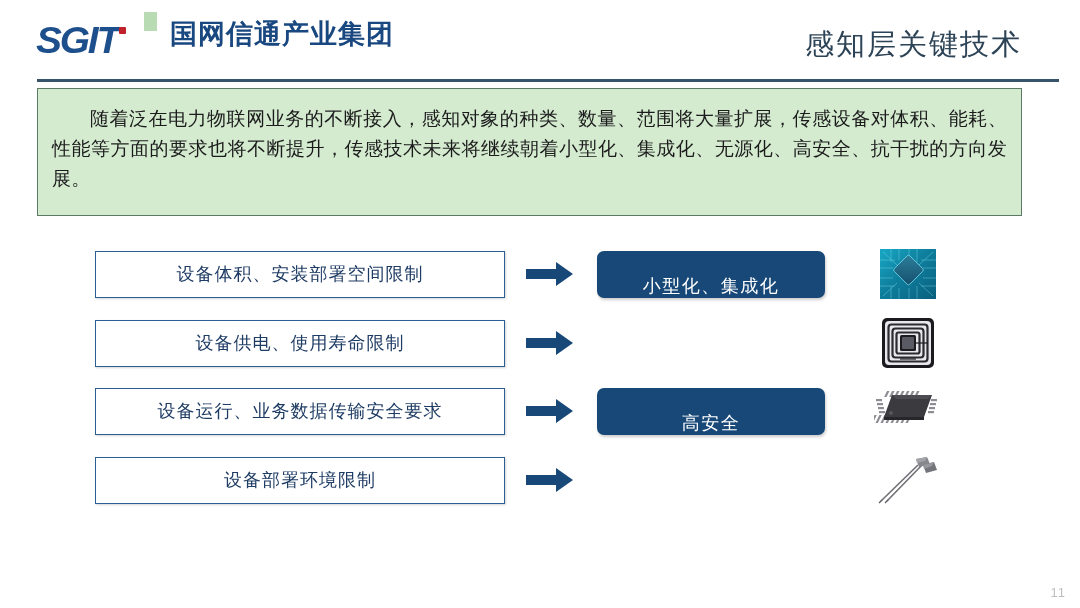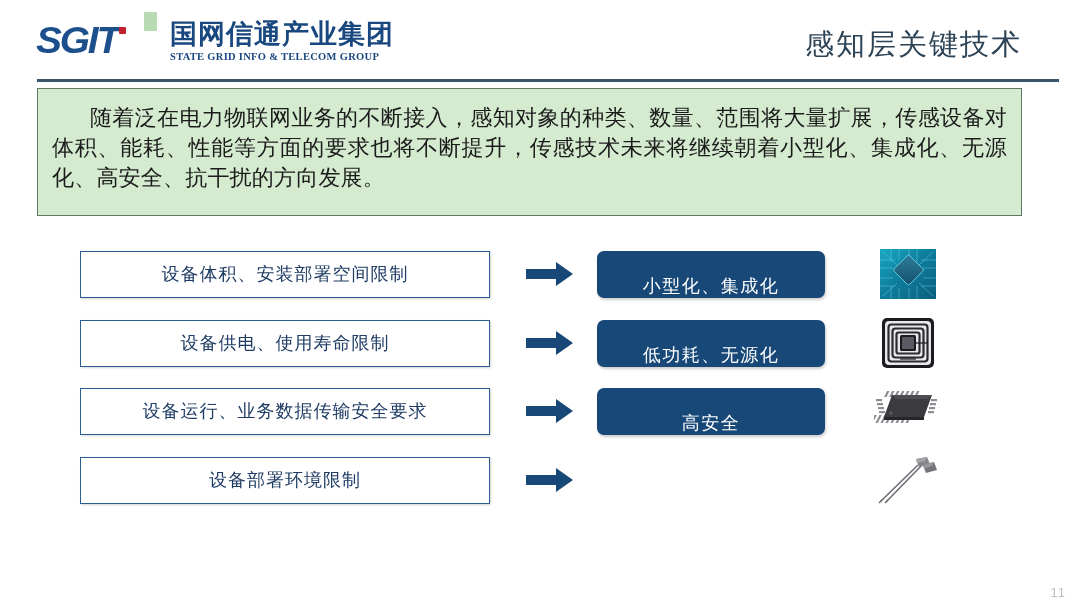--- a/index.html
+++ b/index.html
@@ -121,21 +121,21 @@
     top: 88px;
     width: 985px;
     height: 128px;
     background: #d4ebd0;
     border: 1px solid #5d7a66;
     padding: 14px 14px 10px 14px;
     box-sizing: border-box;
   }
   #summary-text {
     font-family: "DejaVu Sans", "Liberation Sans", sans-serif;
-    font-size: 22px;
+    font-size: 19px;
     line-height: 30px;
     color: #1b1b1b;
     text-indent: 38px;
     text-align: justify;
     letter-spacing: 0.2px;
   }
 
   
   .flow-row {
     position: absolute;
@@ -145,21 +145,21 @@
     display: flex;
     align-items: center;
   }
   #row-0 { top: 250px; }
   #row-1 { top: 319px; }
   #row-2 { top: 387px; }
   #row-3 { top: 456px; }
 
   .cause-box {
     position: absolute;
-    left: 80px;
+    left: 95px;
     width: 410px;
     height: 47px;
     background: #ffffff;
     border: 1px solid #2b5f93;
     box-sizing: border-box;
     display: flex;
     align-items: center;
     justify-content: center;
     box-shadow: 1px 1px 2px rgba(0,0,0,0.17);
   }
@@ -230,21 +230,20 @@
   <div id="header">
 
     <div id="logo-block">
       <div id="logo-mark">
         <div id="logo-sgit">SGIT</div>
         <div id="logo-dot"></div>
         <div id="logo-green-tick"></div>
       </div>
       <div id="logo-text-block">
         <div id="logo-cn">国网信通产业集团</div>
-        <div id="logo-en">STATE GRID INFO &amp; TELECOM GROUP</div>
       </div>
     </div>
 
     <div id="header-title">感知层关键技术</div>
 
     <div id="header-rule"></div>
   </div>
 
   <div id="summary-box">
     <div id="summary-text">随着泛在电力物联网业务的不断接入，感知对象的种类、数量、范围将大量扩展，传感设备对体积、能耗、性能等方面的要求也将不断提升，传感技术未来将继续朝着小型化、集成化、无源化、高安全、抗干扰的方向发展。</div>
@@ -289,23 +288,20 @@
   </div>
 
   <div class="flow-row" id="row-1">
     <div class="cause-box">
       <span class="cause-label">设备供电、使用寿命限制</span>
     </div>
     <div class="arrow-wrap">
       <svg width="48" height="26" viewBox="0 0 48 26" aria-hidden="true">
         <path d="M0 8 L30 8 L30 1 L47 13 L30 25 L30 18 L0 18 Z" fill="#174878"></path>
       </svg>
-    </div>
-    <div class="effect-box">
-      <span class="effect-label">低功耗、无源化</span>
     </div>
     <div class="thumb-wrap">
       <svg width="58" height="56" viewBox="0 0 58 56" aria-hidden="true">
         <rect x="3" y="3" width="52" height="50" rx="5" fill="#1b1b1f"></rect>
         <rect x="6" y="6" width="46" height="44" rx="4" fill="#e8e8ec"></rect>
         <g fill="none" stroke="#2a2a30" stroke-width="2.2">
           <rect x="9.5" y="9.5" width="39" height="37" rx="3"></rect>
           <rect x="13.5" y="13.5" width="31" height="29" rx="3"></rect>
           <rect x="17.5" y="17.5" width="23" height="21" rx="2"></rect>
         </g>

